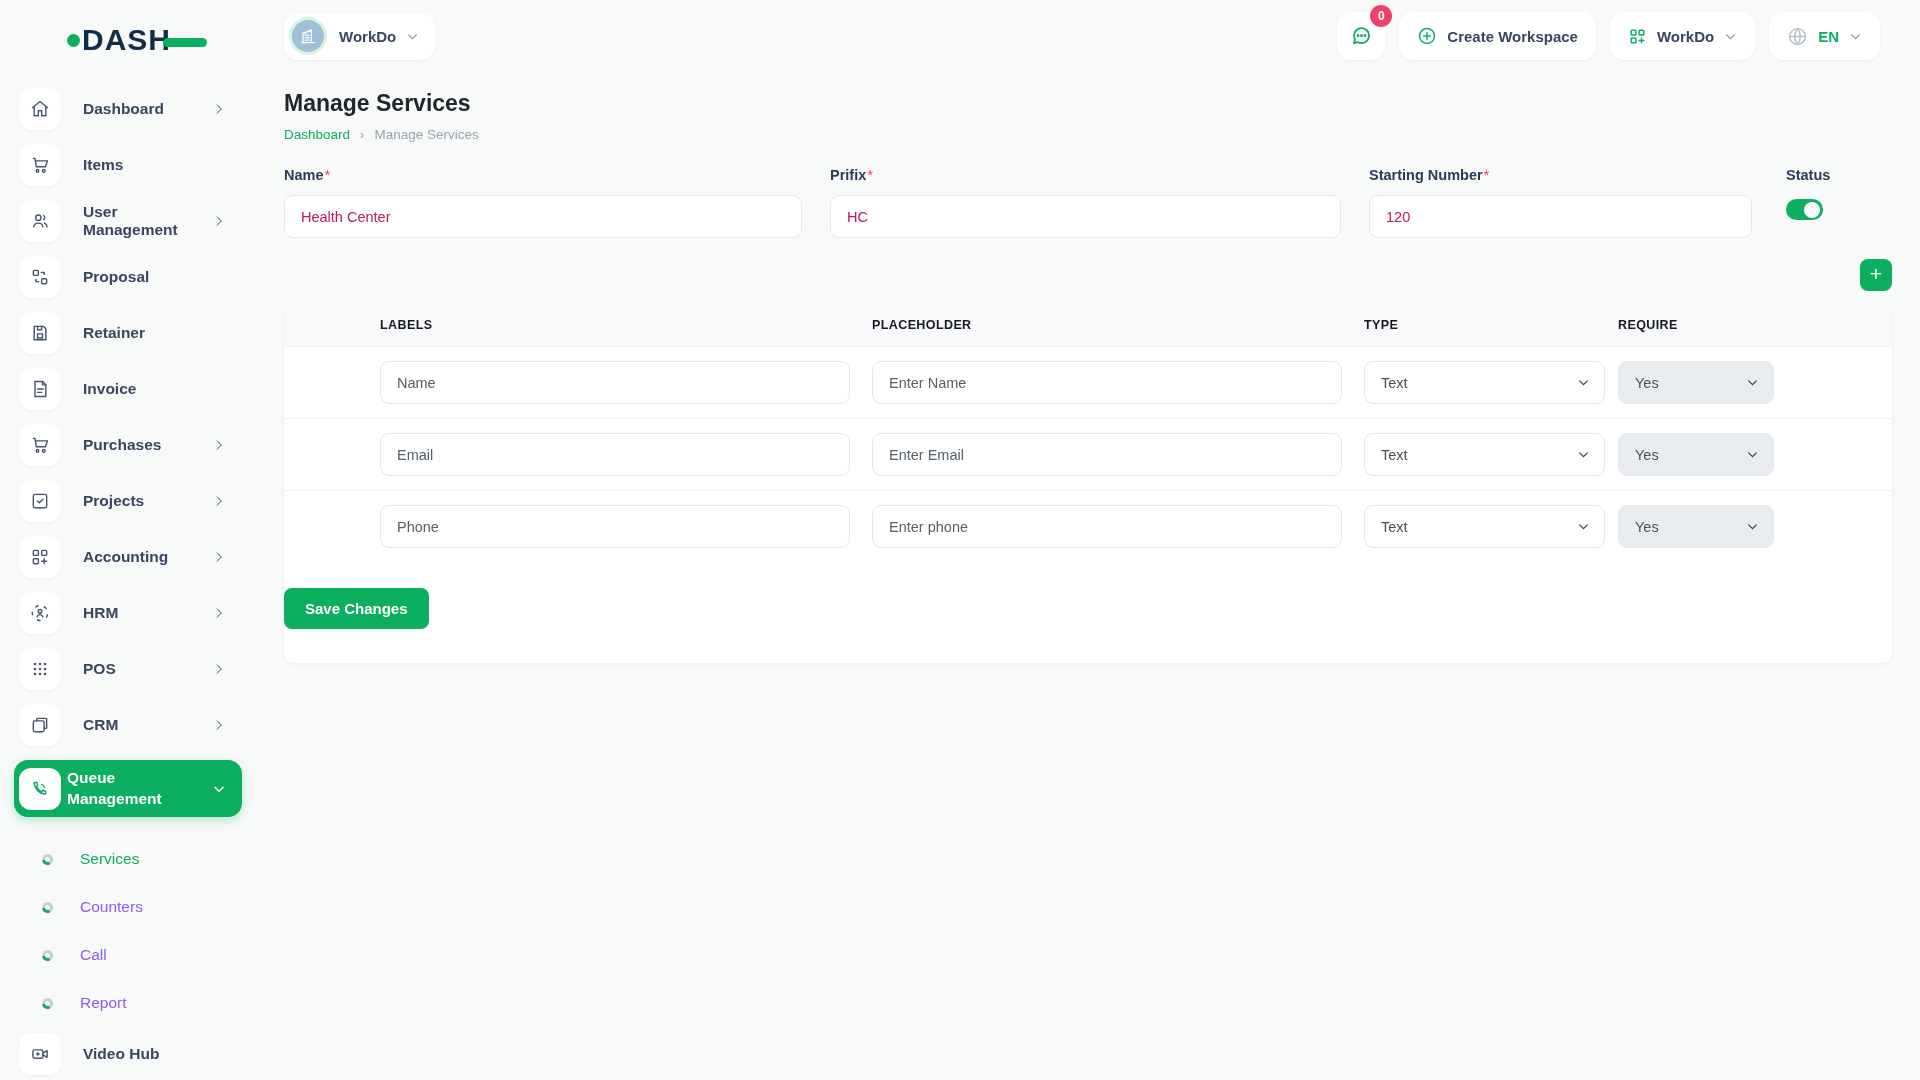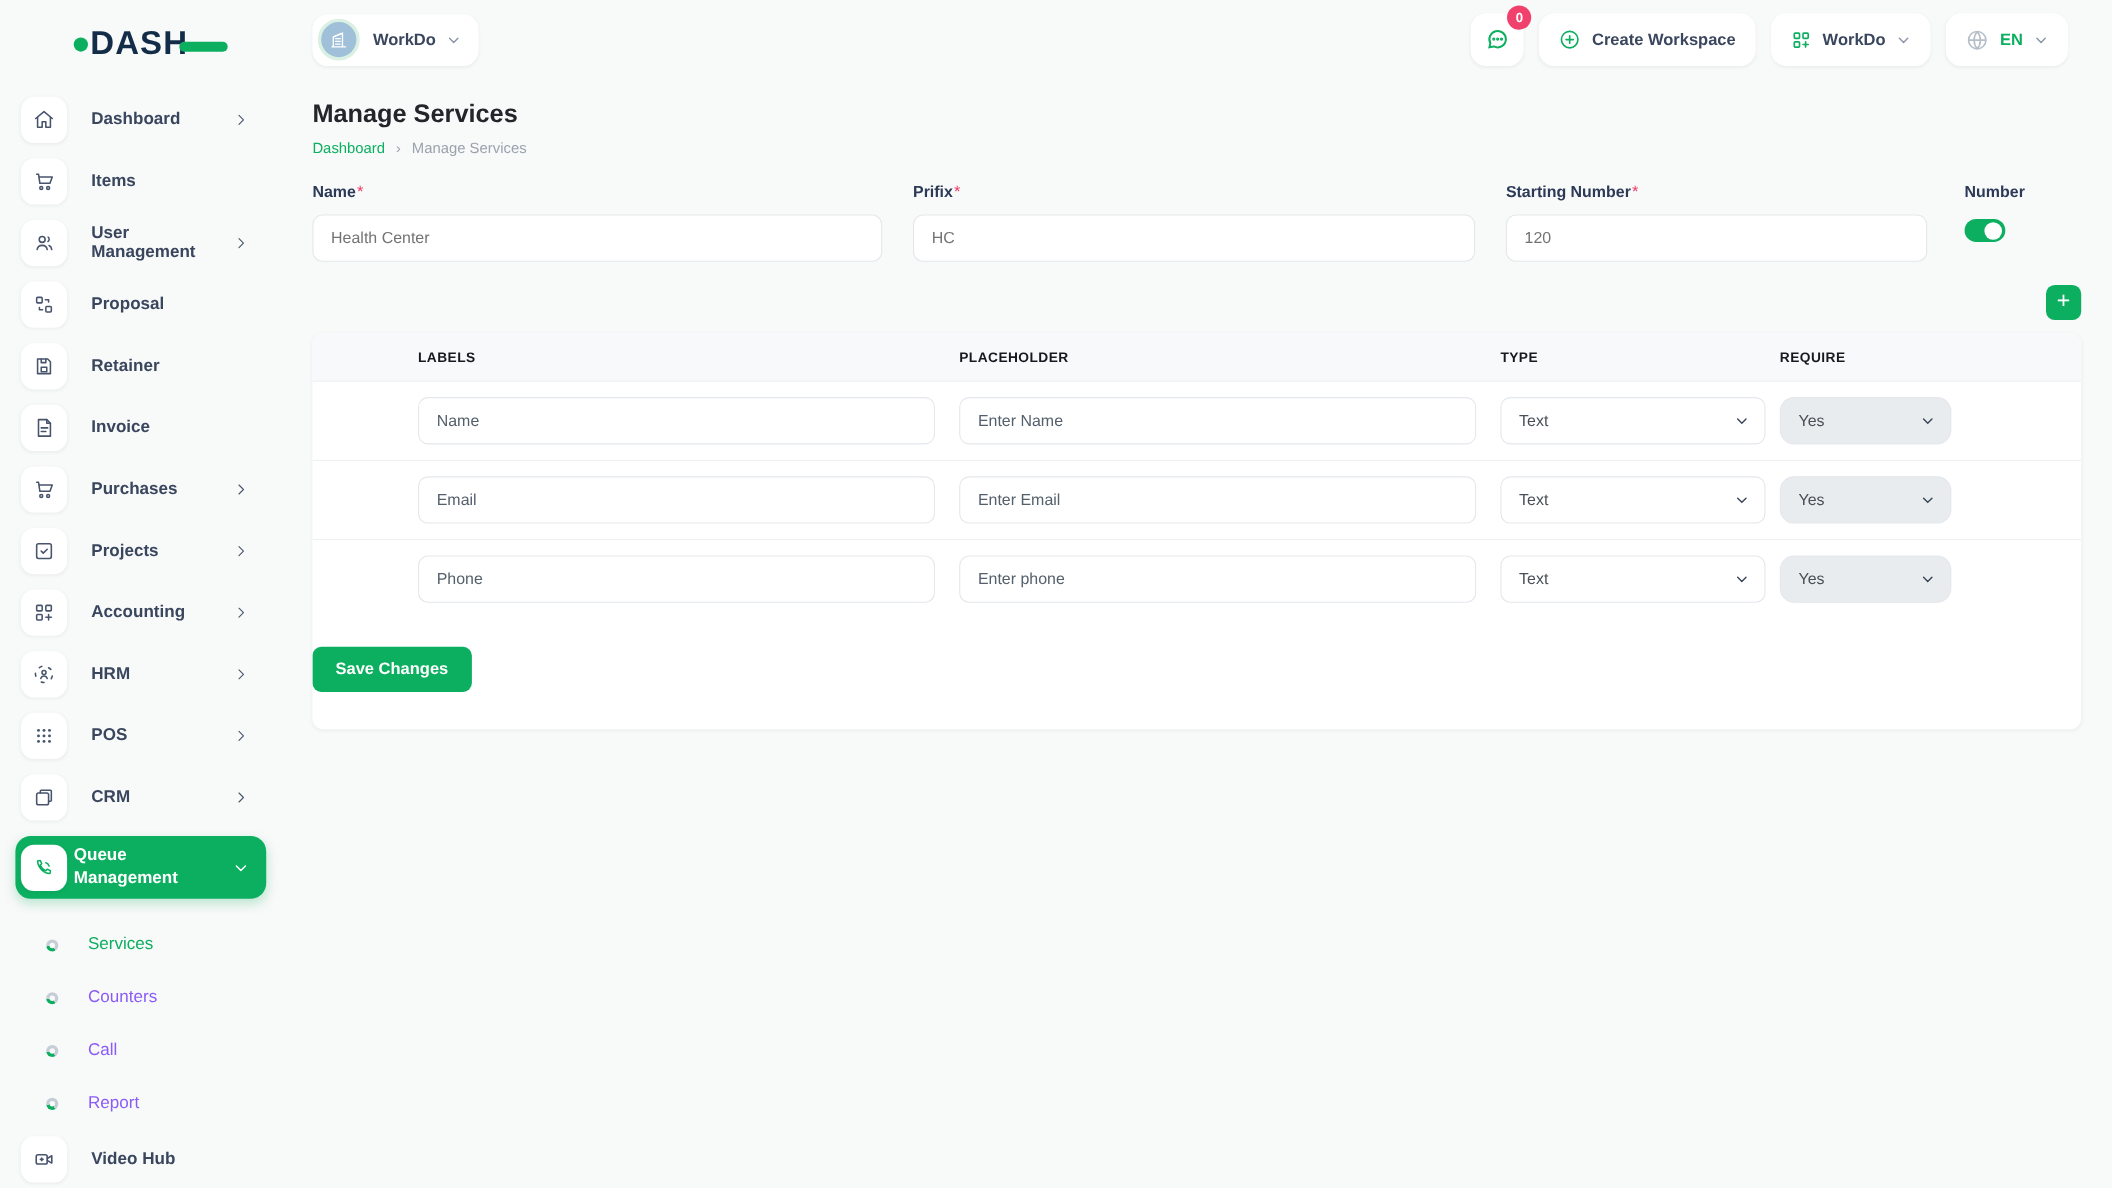--- a/index.html
+++ b/index.html
@@ -69,21 +69,21 @@
   .breadcrumb { display:flex; align-items:center; gap:10px; margin-top:10px; font-size:13.5px; }
   .crumb-link { color:#0CAF60; text-decoration:none; cursor:pointer; }
   .crumb-sep { color:#9aa3ae; font-size:13px; }
   .crumb-current { color:#9aa3ae; }
 
   .form-grid { display:grid; grid-template-columns:518px 511px 383px 1fr; column-gap:28px; margin-top:24px; }
   .field-label { font-size:14.5px; font-weight:700; color:#2c3a57; }
   .req { color:#F0416C; margin-left:1px; }
   .text-input {
     margin-top:12px; width:100%; height:43px; border:1px solid #e4e7eb; border-radius:9px;
-    background:#fff; padding:0 16px; font-family:inherit; font-size:14.5px; color:#737373; outline:none;
+    background:#fff; padding:0 16px; font-family:inherit; font-size:14.5px; color:#be185d; outline:none;
   }
   .status-col { padding-left:6px; }
   .toggle { margin-top:16px; width:37px; height:21px; border-radius:11px; background:#0CAF60;
     position:relative; cursor:pointer; border:none; display:block; }
   .toggle-knob { position:absolute; top:2.5px; right:3px; width:16px; height:16px; border-radius:50%; background:#fff; }
 
   .add-row { display:flex; justify-content:flex-end; margin:21px 0 12px 0; }
   .add-btn { width:32px; height:32px; border:none; border-radius:8px; background:#0CAF60; color:#fff;
     font-size:21px; line-height:1; cursor:pointer; display:flex; align-items:center; justify-content:center;
     font-family:inherit; padding-bottom:3px; }
@@ -91,21 +91,21 @@
   .card { background:#fff; border-radius:10px; box-shadow:0 1px 4px rgba(20,30,60,.05); overflow:hidden; }
   .tbl-grid { display:grid; grid-template-columns:96px 492px 492px 254px 1fr; align-items:center; }
   .tbl-head { background:#f8f9fb; height:43px; }
   .th { font-size:12.5px; font-weight:700; color:#16191d; letter-spacing:.4px; }
   .tbl-row { height:72px; border-top:1px solid #eef0f3; }
   .cell-input { width:470px; height:43px; border:1px solid #e4e7eb; border-radius:9px; background:#fff;
     padding:0 16px; font-family:inherit; font-size:14.5px; color:#54606c; outline:none; }
   .select { width:241px; height:43px; border:1px solid #e4e7eb; border-radius:9px; background:#fff;
     display:flex; align-items:center; justify-content:space-between; padding:0 14px 0 16px;
     font-size:14.5px; color:#495057; cursor:pointer; }
-  .select.disabled { background:#e9ecef; width:156px;border-radius:13px; }
+  .select.disabled { background:#e9ecef; width:156px; }
   .card-footer { display:flex; justify-content:flex-start; padding:26px 62px 34px 0; }
   .save-btn { background:#0CAF60; color:#fff; border:none; border-radius:8px; height:41px; padding:0 21px;
     font-family:inherit; font-size:15px; font-weight:600; cursor:pointer; }
 </style>
 </head>
 <body>
 
 <div class="app">
 
   <aside class="sidebar">
@@ -423,21 +423,21 @@
         </div>
         <div>
           <span class="field-label">Prifix</span><span class="req">*</span>
           <input class="text-input" type="text" value="HC" style="">
         </div>
         <div>
           <span class="field-label">Starting Number</span><span class="req">*</span>
           <input class="text-input" type="text" value="120" style="">
         </div>
         <div class="status-col">
-          <span class="field-label">Number</span>
+          <span class="field-label">Status</span>
           <button class="toggle">
               <span class="toggle-knob"></span>
             </button>
         </div>
       </div>
 
       <div class="add-row">
         <button class="add-btn">+</button>
       </div>
 

